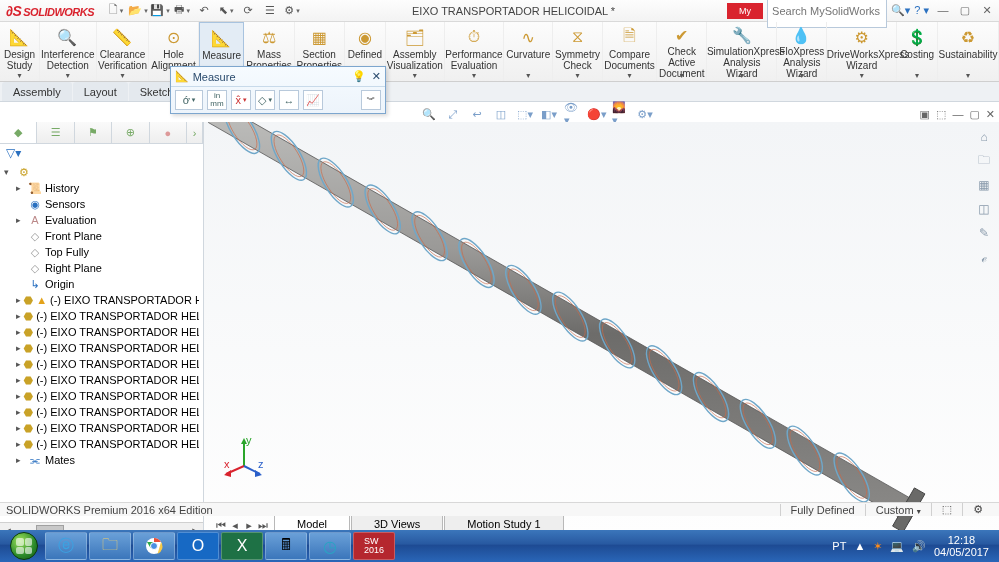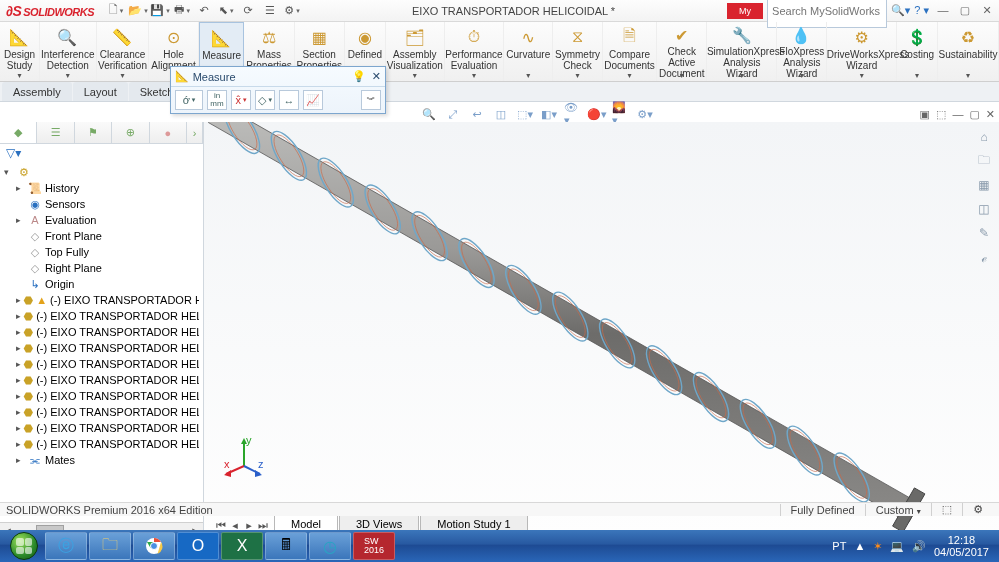--- a/index.html
+++ b/index.html
@@ -70,21 +70,21 @@
 
 
 .viewport{position:absolute; top:122px; left:204px; right:0; bottom:24px; background:linear-gradient(#f3f5f7,#fefefe); overflow:hidden;}
 .viewport svg{width:100%;height:100%;}
 .triad{position:absolute;left:20px;bottom:60px;}
 .triad svg{width:40px;height:40px;overflow:visible;}
 .view-strip{position:absolute;right:4px;top:6px;width:20px;display:flex;flex-direction:column;gap:6px;color:#8899aa;}
 .view-strip span{width:18px;height:18px;border:1px solid transparent;display:flex;align-items:center;justify-content:center;font-size:12px;}
 
 .model-tabs{position:absolute;bottom:6px;left:10px;display:flex;align-items:flex-end;height:18px;}
-.model-tabs .mt{font-size:11px;padding:2px 16px;border:1px solid #b8b8b8;border-bottom:none;background:#eee;margin-right:1px;}
+.model-tabs .mt{font-size:11px;padding:2px 22px;border:1px solid #b8b8b8;border-bottom:none;background:#eee;margin-right:1px;}
 .model-tabs .mt.sel{background:#fff;}
 .model-tabs .navarr{display:flex;margin-right:4px;}
 .model-tabs .navarr span{width:14px;text-align:center;color:#555;}
 
 
 .status-bar{position:absolute;bottom:0;left:0;right:0;height:28px;display:flex;flex-direction:column;}
 .status-bar .sb1{height:14px;background:#f7f7f7;border-top:1px solid #d8d8d8;display:flex;align-items:center;font-size:10px;color:#444;padding:0 6px;}
 .status-bar .sb1 .spacer{flex:1;}
 .status-bar .sb1 .seg{padding:0 10px;border-left:1px solid #d0d0d0;}
 

